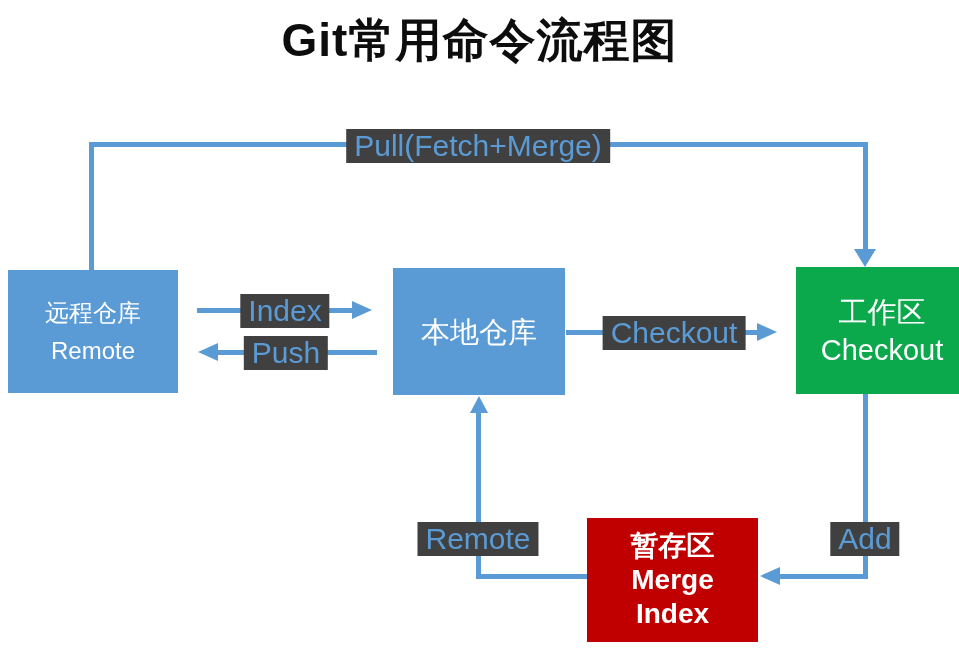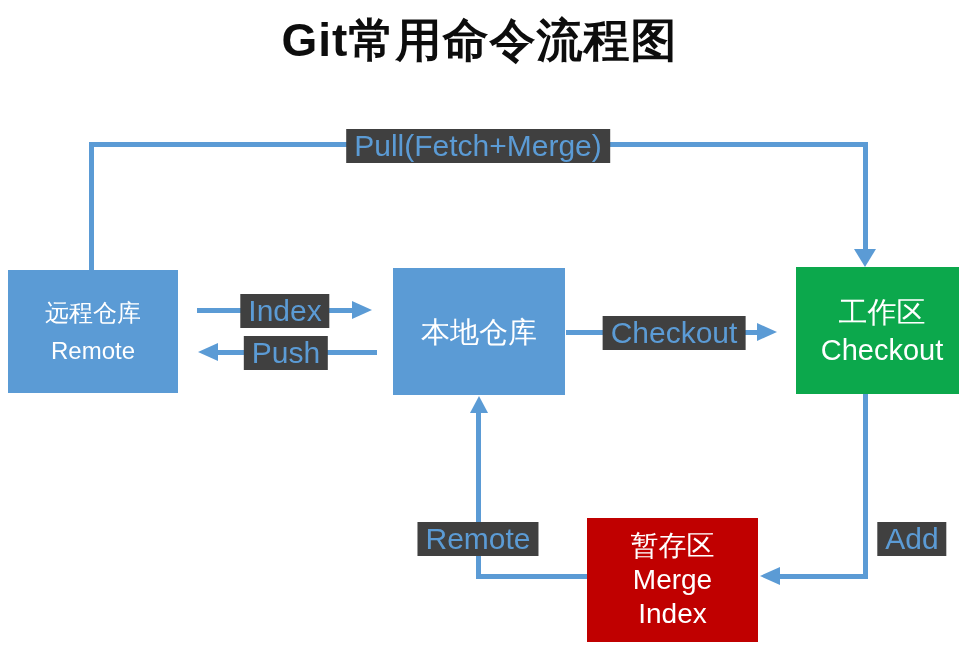--- a/index.html
+++ b/index.html
@@ -18,21 +18,21 @@
     align-items:center; justify-content:center;
     color:#ffffff; text-align:center;
   }
   .node.blue  { background:var(--blue); }
   .node.green { background:var(--green); }
   .node.red   { background:var(--red); }
   .node span { display:block; }
   #node-remote     { left:8px;   top:270px; width:170px; height:123px; font-size:24px; line-height:38px; }
   #node-repository { left:393px; top:268px; width:172px; height:127px; font-size:29px; line-height:38px;text-align:center; }
   #node-workspace  { left:780px; top:267px; width:172px; height:127px; font-size:29px; line-height:38px;margin-left:16px; }
-  #node-index      { left:587px; top:518px; width:171px; height:124px; font-size:28px; line-height:34px; }
+  #node-index      { left:587px; top:518px; width:171px; height:124px; font-size:28px; line-height:34px;font-weight:bold; }
 
   .seg { position:absolute; background:var(--line); }
   .arrowhead { position:absolute; width:0; height:0; }
   .arrow-right { border-top:9px solid transparent; border-bottom:9px solid transparent; border-left:20px solid var(--line); }
   .arrow-left  { border-top:9px solid transparent; border-bottom:9px solid transparent; border-right:20px solid var(--line); }
   .arrow-down  { border-left:11px solid transparent; border-right:11px solid transparent; border-top:18px solid var(--line); }
   .arrow-up    { border-left:9px solid transparent; border-right:9px solid transparent; border-bottom:17px solid var(--line); }
 
   .edge-label {
     position:absolute; transform:translate(-50%,-50%);
@@ -97,16 +97,16 @@
     <div class="arrowhead arrow-up" style="left:470px; top:396px;"></div>
     <div class="seg" style="left:476px; top:412px; width:5px; height:167px;"></div>
     <div class="seg" style="left:476px; top:574px; width:111px; height:5px;"></div>
     <span class="edge-label" style="left:478px; top:539px;">Remote</span>
   </div>
 
   <div>
     <div class="seg" style="left:863px; top:394px; width:5px; height:185px;"></div>
     <div class="seg" style="left:779px; top:574px; width:89px; height:5px;"></div>
     <div class="arrowhead arrow-left" style="left:760px; top:567px;"></div>
-    <span class="edge-label" style="left:865px; top:539px;margin-left:47px;">Add</span>
+    <span class="edge-label" style="left:865px; top:539px;">Add</span>
   </div>
 
 </div>
 
 </body></html>

